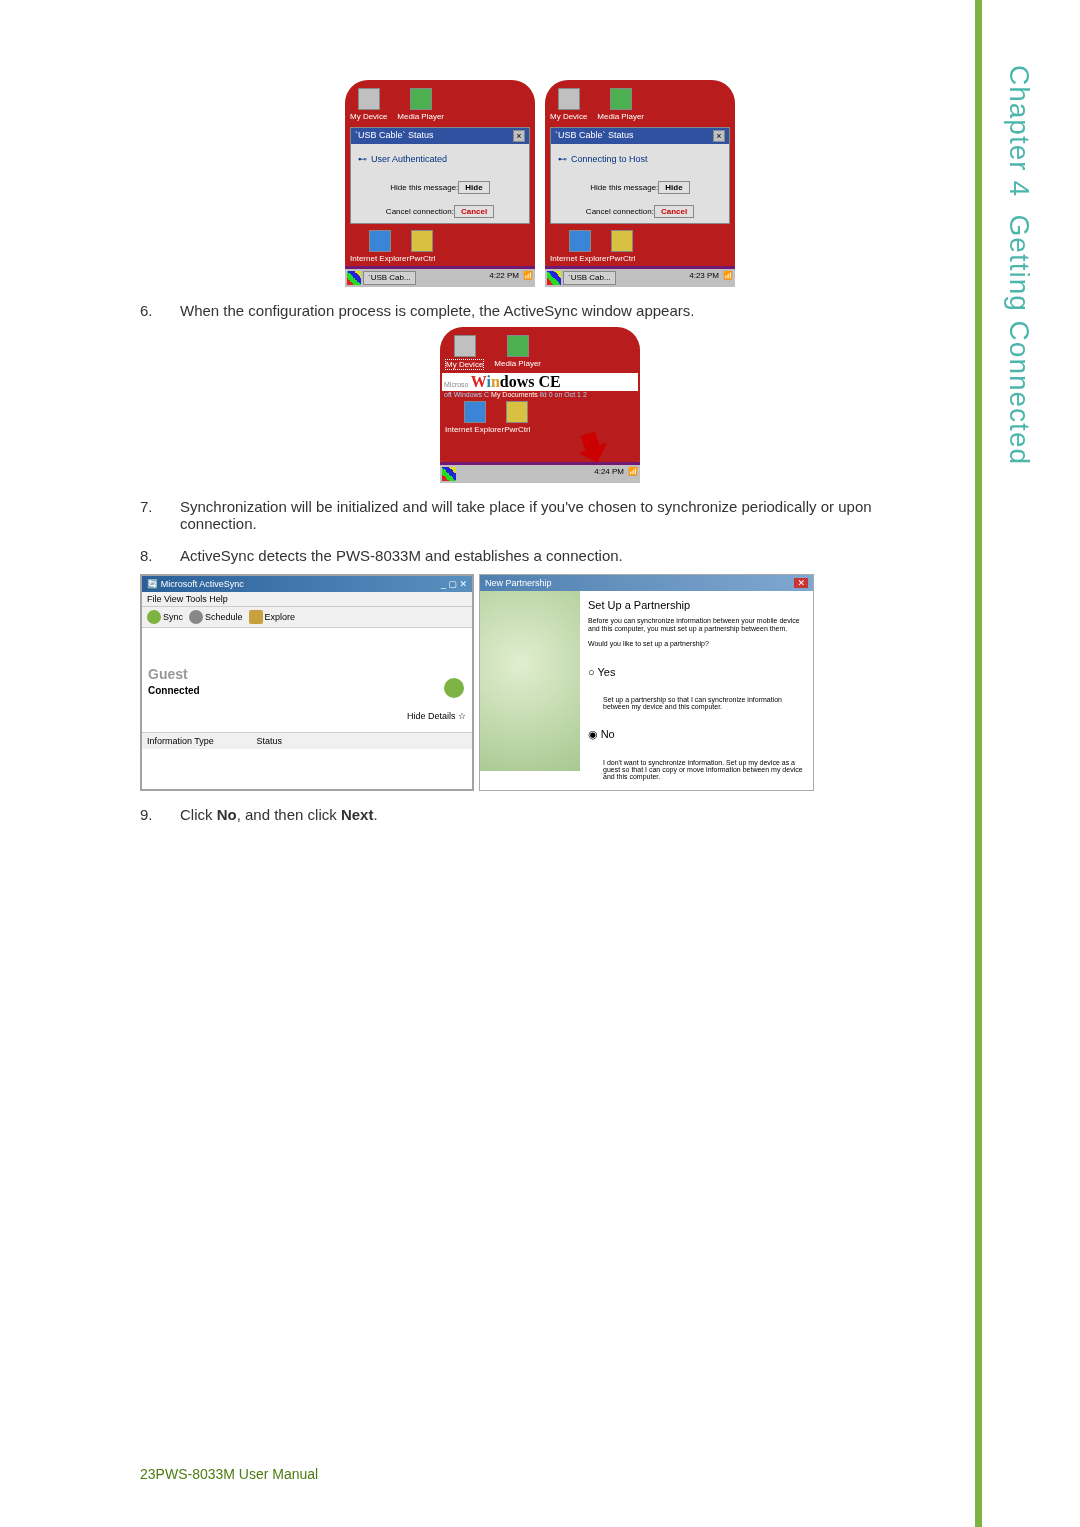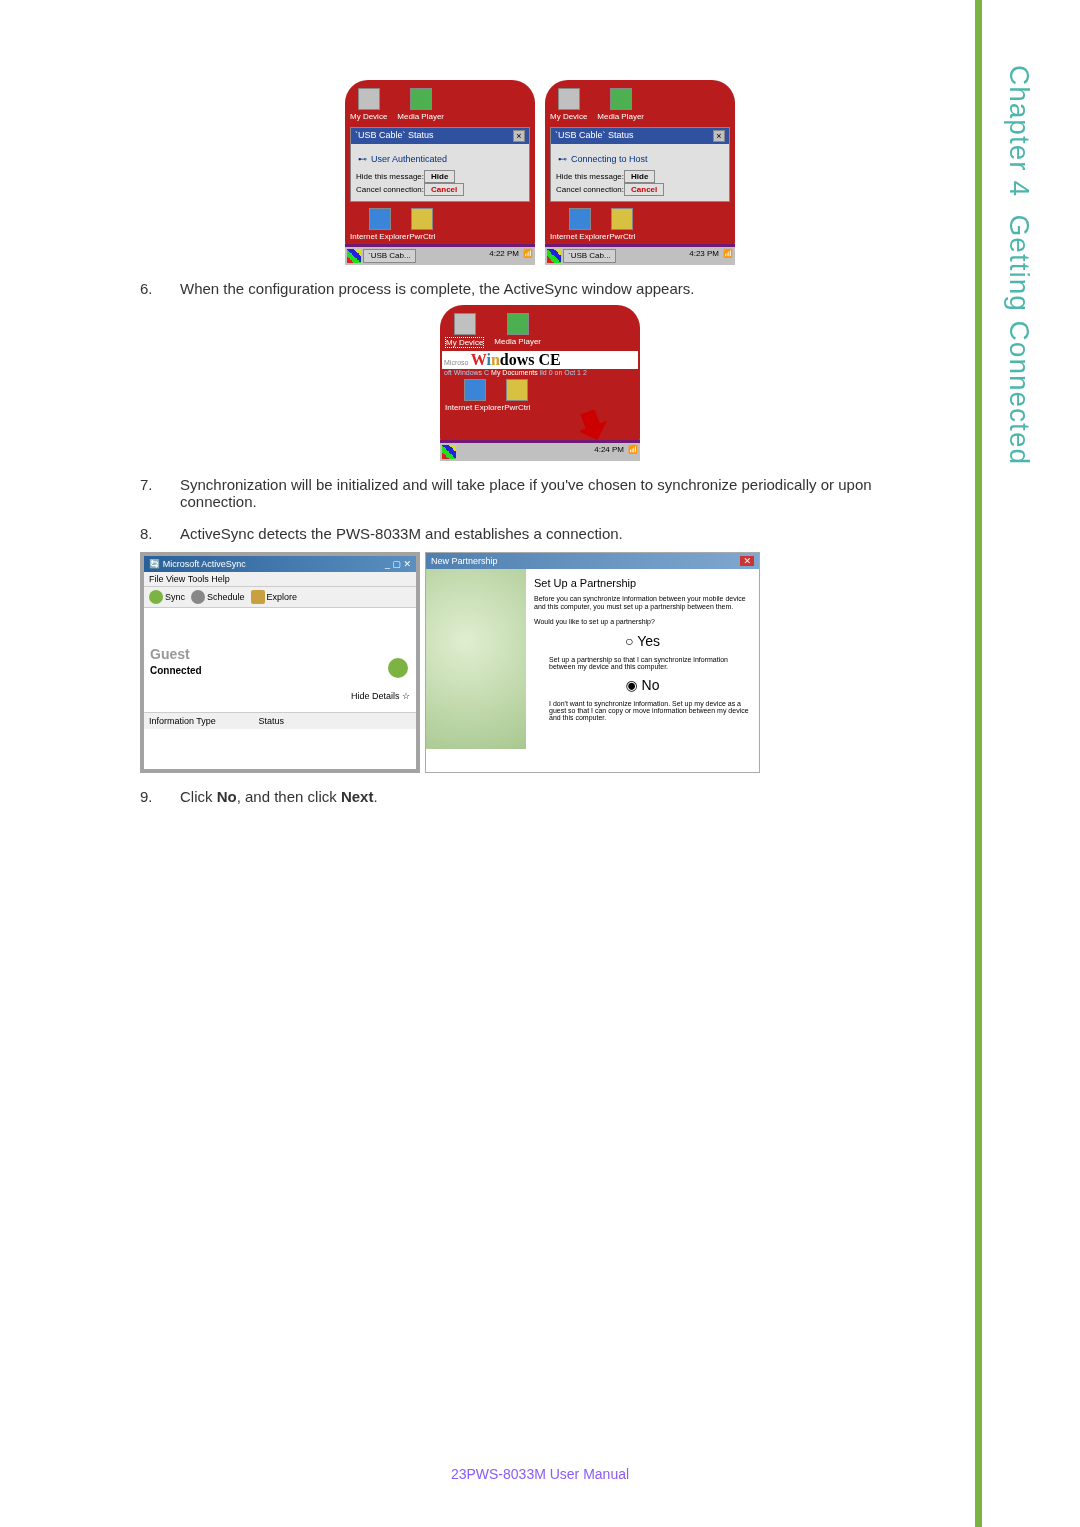--- a/index.html
+++ b/index.html
@@ -96,23 +96,23 @@
     .status-content {
       display: flex;
       align-items: center;
       gap: 4px;
       color: #003080;
       font-size: 9px;
       padding: 6px 2px;
     }
     .status-row {
       display: flex;
-      justify-content: flex-start;
+      justify-content: center;
       align-items: center;
-      margin-top: 0;
+      margin-top: 11px;
       font-size: 8px;
     }
     .status-row button {
       font-size: 8px;
       background: #e0e0e0;
       border: 1px solid #888;
       padding: 1px 6px;
       font-weight: bold;
     }
     .status-row button.cancel {
@@ -152,23 +152,23 @@
       font-family: 'Times New Roman', serif;
       font-size: 16px;
       font-weight: bold;
     }
     .activesync-row {
       display: flex;
       gap: 5px;
       margin: 10px 0;
     }
     .activesync-window {
-      border: 4px solid #a3a3a3;
-      font-size: 9px;
-      width: 280px;
+      border: 2px solid #a3a3a3;
+      font-size: 9px;
+      width: 334px;
     }
     .as-title {
       background: linear-gradient(to right, #2a6099, #5a90c0);
       color: #fff;
       padding: 3px 5px;
       display: flex;
       justify-content: space-between;
     }
     .as-menu {
       background: #f0f0f0;
@@ -248,23 +248,22 @@
     .pw-heading {
       font-size: 11px;
       margin-bottom: 6px;
     }
     .pw-text {
       font-size: 7px;
       margin-bottom: 6px;
       line-height: 1.2;
     }
     .pw-radio {
-      font-size: 14px;
-      margin: 7px 0;
-      text-align: center;
+      font-size: 11px;
+      margin: 18px 0;
     }
     .pw-radio-desc {
       font-size: 7px;
       margin-left: 15px;
       margin-bottom: 4px;
     }
     .pw-buttons {
       text-align: right;
       padding: 5px;
       border-top: 1px solid #ccc;
@@ -274,24 +273,24 @@
       padding: 1px 10px;
       margin-left: 3px;
       background: #e8e8e8;
       border: 1px solid #999;
     }
     .footer {
       position: absolute;
       bottom: 45px;
       width: 100%;
       display: flex;
-      justify-content: center;
+      justify-content: flex-start;
       padding: 0 140px;
       font-size: 14px;
-      color: #8b5cf6;
+      color: #4d7c0f;
     }
     .sync-icon {
       width: 20px;
       height: 20px;
       background: #7cb342;
       border-radius: 50%;
       position: absolute;
       right: 8px;
       top: 50px;
     }

